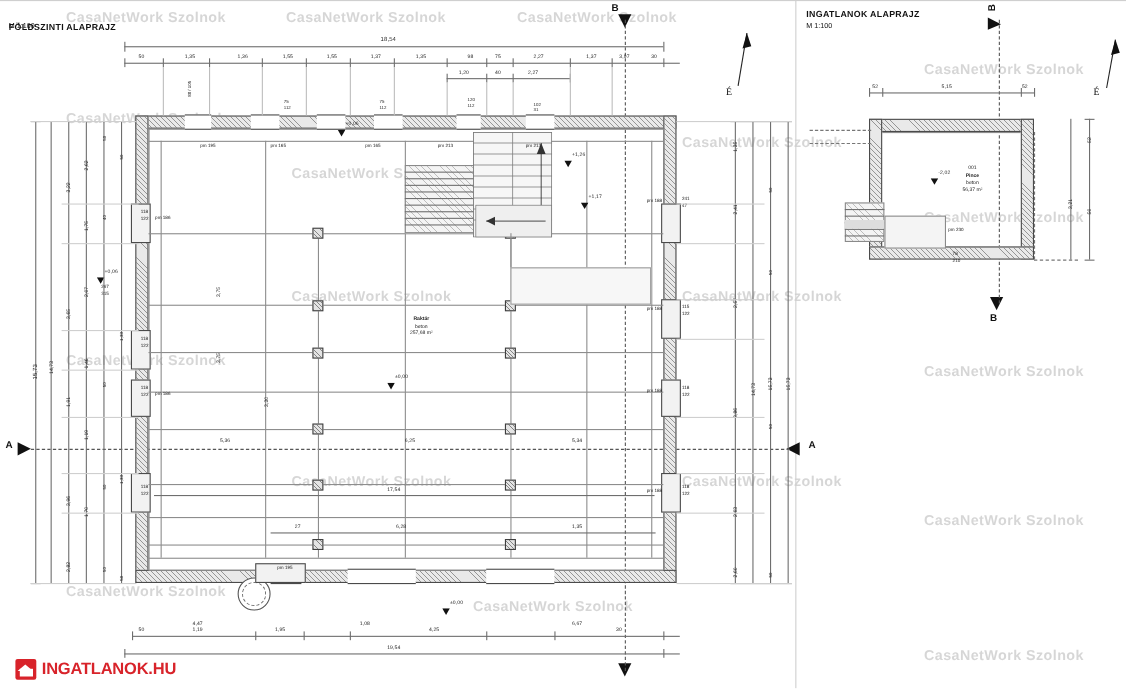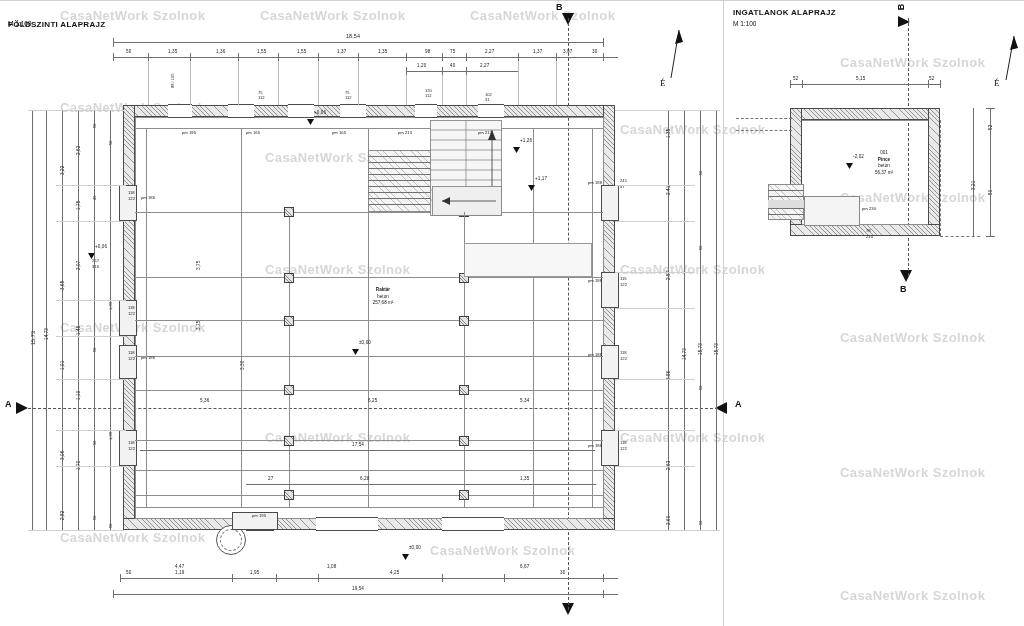--- a/index.html
+++ b/index.html
@@ -702,14 +702,18 @@
 
   <div class="abs vline dim" style="left:990px; top:108px; height:128px;"></div>
   <div class="abs hline dim" style="left:986px; top:108px; width:9px;"></div>
   <div class="abs hline dim" style="left:986px; top:236px; width:9px;"></div>
   <div class="abs dim v" style="left:988px; top:130px;">52</div>
   <div class="abs dim v" style="left:988px; top:195px;">50</div>
 
   <div class="abs vline dim" style="left:973px; top:108px; height:128px;"></div>
   <div class="abs dim v" style="left:971px; top:190px;">3,21</div>
 
+  <div id="footer-logo">
+    <div class="logo-mark"></div>
+    <div class="logo-text">INGATLANOK.HU</div>
+  </div>
 
 </div>
 
 </body></html>

